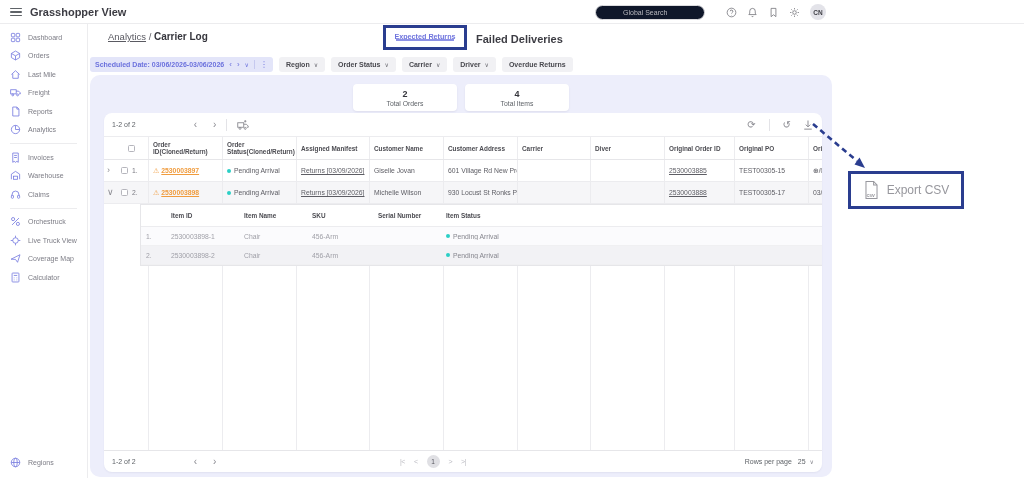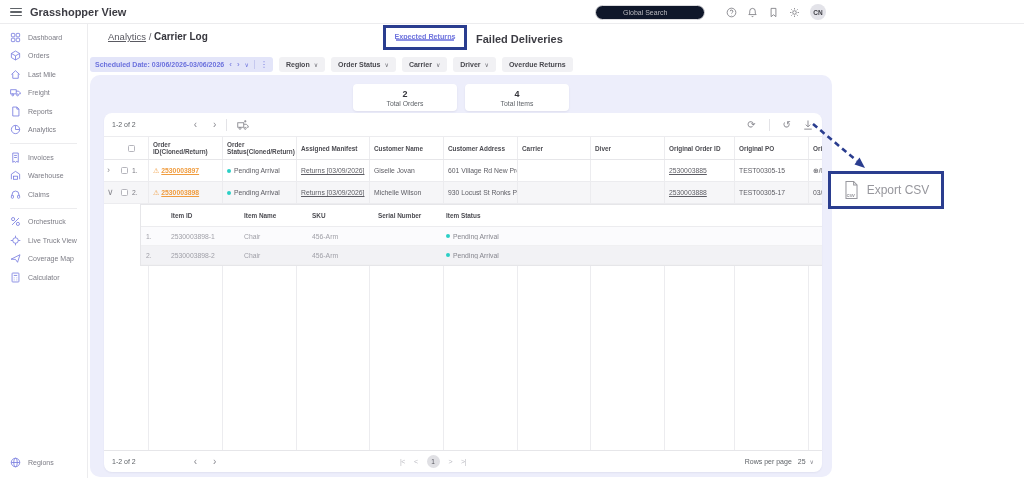--- a/index.html
+++ b/index.html
@@ -109,21 +109,21 @@
   .tfooter { position:relative; height:22px; flex:0 0 auto; border-top:1px solid #e6e6e9; display:flex; align-items:center; padding:0 8px; font-size:7px; color:#5f6368; }
   .pg-center { position:absolute; left:296px; top:0; height:100%; display:flex; align-items:center; gap:9px; color:#bcbcc3; font-size:7px; }
   .pg-btn { cursor:pointer; letter-spacing:-0.5px; }
   .pg-current { width:13px; height:13px; border-radius:50%; background:#e0e0e4; color:#55555c; display:flex; align-items:center; justify-content:center; font-size:6.5px; cursor:pointer; }
   .rpp { margin-left:auto; display:flex; align-items:center; gap:6px; }
   .rpp .dn { font-size:6px; color:#8a8a91; }
   .rpp-select { display:flex; align-items:center; gap:4px; cursor:pointer; }
 
   
   .arrow-overlay { position:absolute; left:795px; top:116px; width:92px; height:64px; z-index:20; pointer-events:none; }
-  .export-box { position:absolute; left:828px; top:171px; width:116px; height:38px; border:3px solid #2a3d8f; background:#fff; z-index:20; display:flex; align-items:center; justify-content:center; gap:7px; }
+  .export-box { position:absolute; left:848px; top:171px; width:116px; height:38px; border:3px solid #2a3d8f; background:#fff; z-index:20; display:flex; align-items:center; justify-content:center; gap:7px; }
   .export-box svg { width:17px; height:20px; color:#97979d; }
   .export-label { font-size:12px; color:#97979d; font-weight:500; }
 </style>
 </head>
 <body>
 
 <div class="topbar">
   <div class="burger">
       <i></i>
       <i></i>

